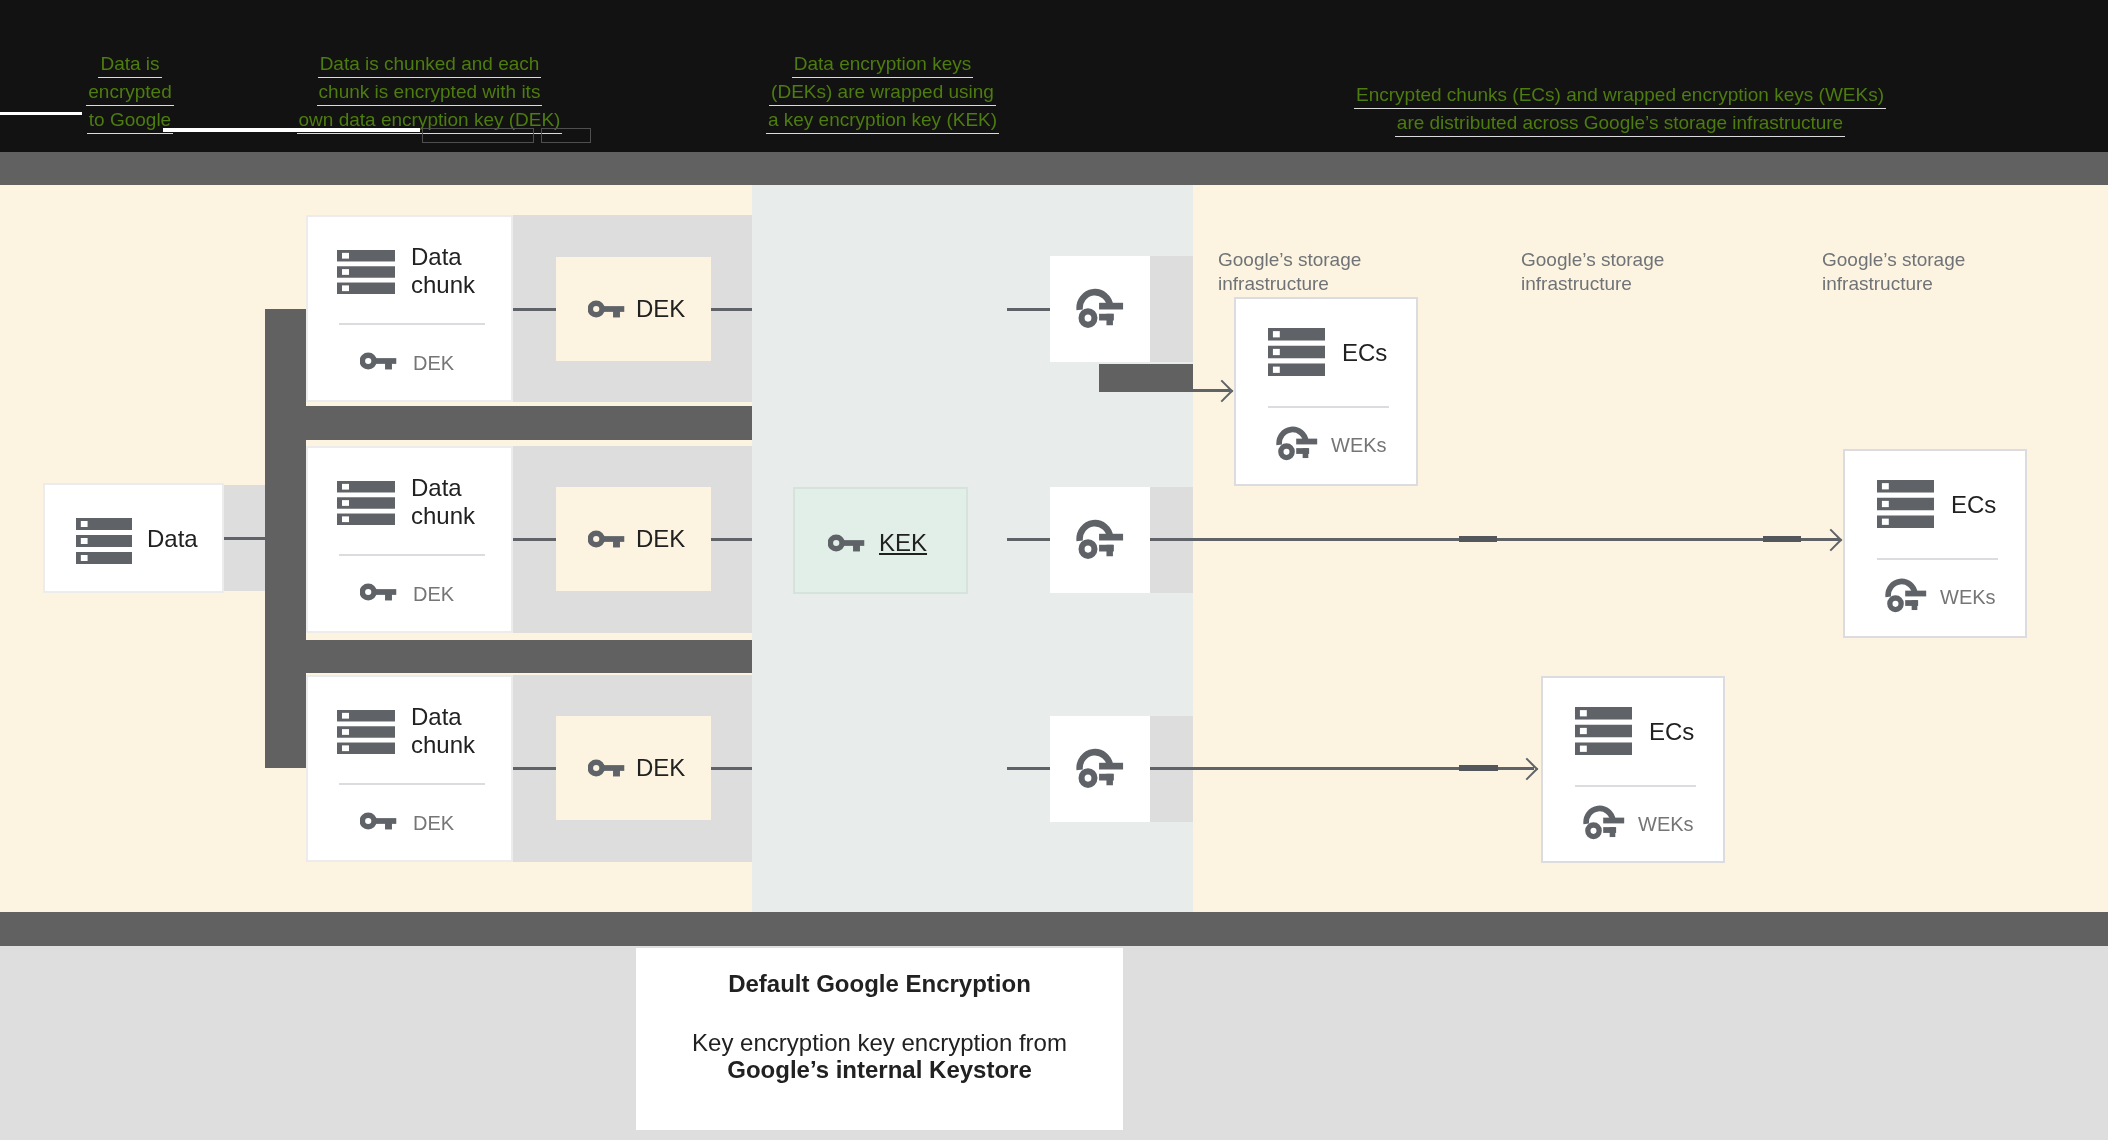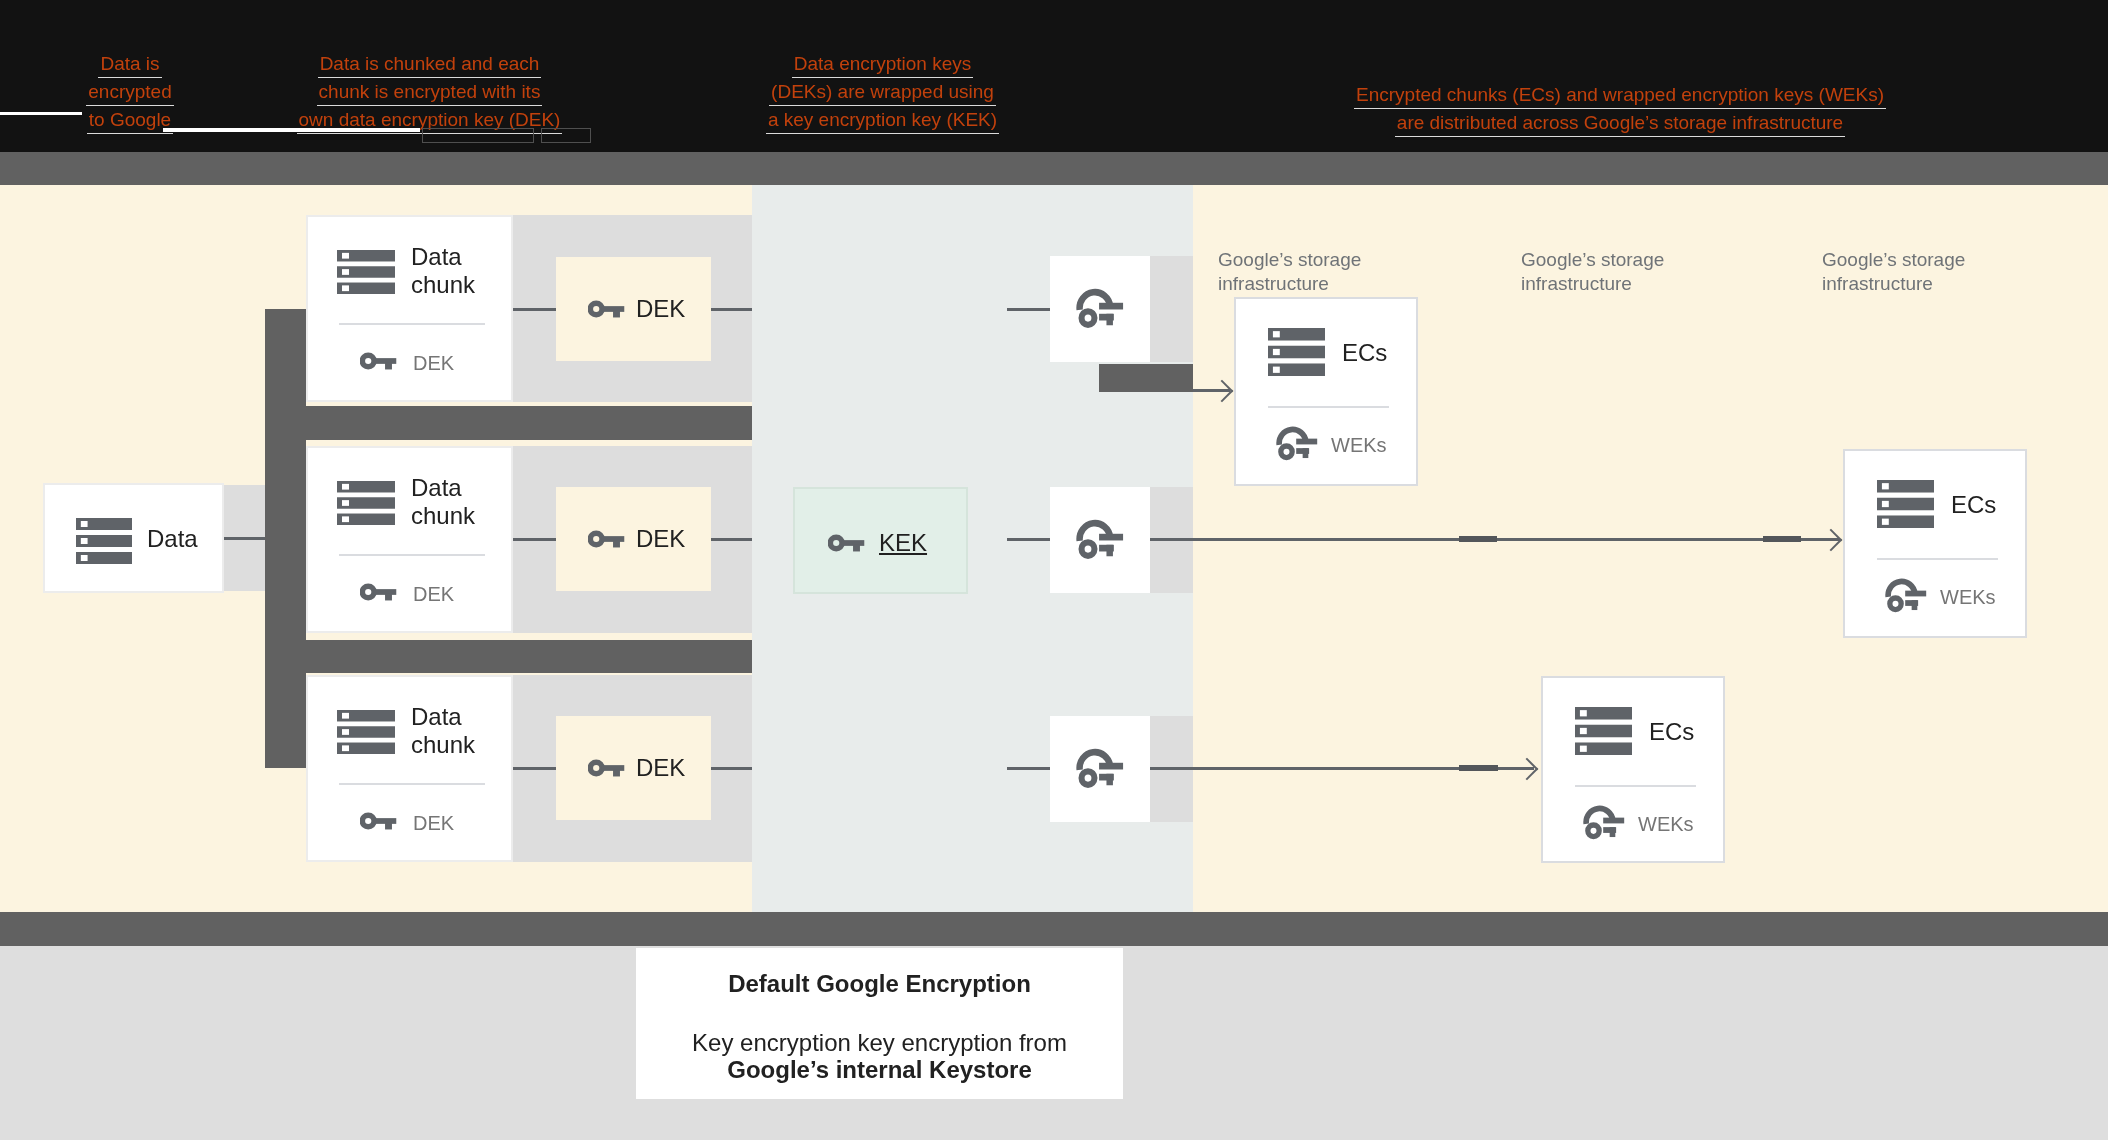--- a/index.html
+++ b/index.html
@@ -1,20 +1,20 @@
 <!DOCTYPE html>
 <html><head>
 <meta charset="utf-8">
 <style>
   html,body{margin:0;padding:0;background:#000;}
   .stage{position:relative;width:2108px;height:1140px;overflow:hidden;
          font-family:"Liberation Sans", sans-serif;background:#FCF4E0;}
   
   .hdr{position:absolute;left:0;top:0;width:2108px;height:152px;background:#121212;}
-  .hcol{position:absolute;text-align:center;color:#c2410c;font-size:19px;line-height:28px;}
+  .hcol{position:absolute;text-align:center;color:#4d7c0f;font-size:19px;line-height:28px;}
   .hcol .ln{display:block;height:28px;}
   .hcol .ul{display:inline-block;line-height:24px;border-bottom:1px solid rgba(255,255,255,0.85);padding:0 2px 1px 2px;}
   .wstreak{position:absolute;background:#fff;}
   .obox{position:absolute;border:1px solid #4f4f4f;background:transparent;}
   
   .grayband{position:absolute;left:0;width:2108px;background:#616161;}
   .bluezone{position:absolute;left:752px;top:185px;width:441px;height:727px;background:#E8ECEB;}
   .footerarea{position:absolute;left:0;top:946px;width:2108px;height:194px;background:#DEDEDE;}
   
   .panel{position:absolute;background:#DDDDDD;}
@@ -27,21 +27,21 @@
   .cline{position:absolute;background:#5f6368;height:2.5px;}
   .cseg{position:absolute;background:#53565a;height:6px;}
   .chev{position:absolute;width:14px;height:14px;border-top:2.5px solid #5f6368;border-right:2.5px solid #5f6368;transform:rotate(45deg);}
   .divider{position:absolute;height:2px;background:#DADCE0;}
   .boxtitle{position:absolute;color:#212121;font-size:24px;line-height:28px;white-space:pre-line;}
   .smalllabel{position:absolute;color:#757575;font-size:20px;}
   .storelabel{position:absolute;color:#6F7377;font-size:19px;line-height:24px;margin-top:42px;}
   .icon{position:absolute;}
   .icon svg{display:block;width:100%;height:100%;}
   
-  .caption{position:absolute;left:636px;top:948px;width:487px;height:151px;background:#fff;
+  .caption{position:absolute;left:636px;top:948px;width:487px;height:182px;background:#fff;
            text-align:center;color:#212121;font-size:24px;}
   .caption .t{margin-top:22px;font-weight:bold;line-height:28px;}
   .caption .s{margin-top:31px;line-height:27px;}
   .caption .b{font-weight:bold;line-height:27px;}
 </style>
 </head>
 <body>
 
 <div class="stage">
 

